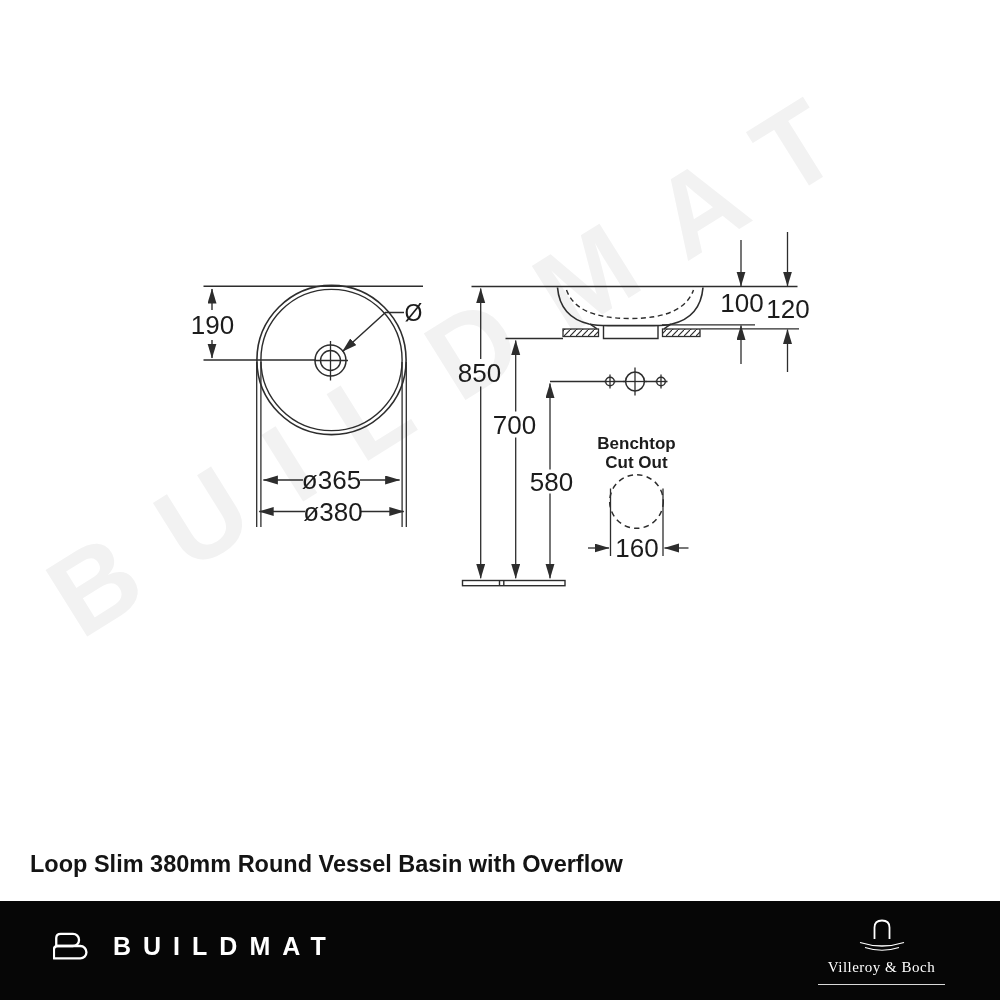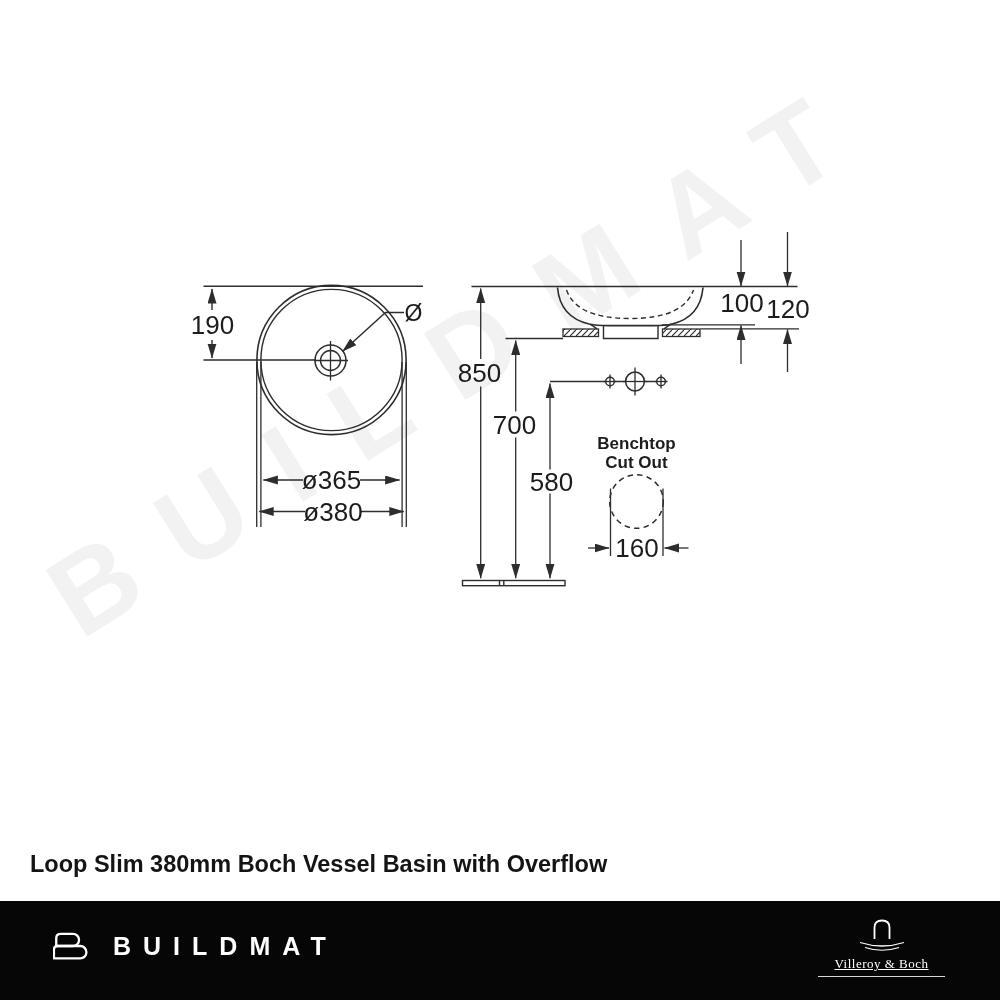--- a/index.html
+++ b/index.html
@@ -22,21 +22,21 @@
     position:absolute;left:30px;top:851px;z-index:2;
     font-size:23.5px;font-weight:700;color:#141414;letter-spacing:0px;
   }
   .footer{
     position:absolute;left:0;top:901px;width:1000px;height:99px;
     background:#060606;z-index:3;
   }
   .bm-wrap{position:absolute;left:53px;top:30px;display:flex;align-items:center;gap:21px;}
   .bm-text{color:#ffffff;font-size:25px;font-weight:700;letter-spacing:12px;}
   .vb-wrap{position:absolute;left:818px;top:16px;width:127px;text-align:center;color:#ffffff;}
-  .vb-name{font-family:"Liberation Serif",serif;font-size:13px;line-height:19px;letter-spacing:0.5px;text-decoration:underline;}
+  .vb-name{font-family:"Liberation Serif",serif;font-size:15px;line-height:27px;letter-spacing:0.5px;}
   .vb-rule{border:0;border-top:1.3px solid #d8d8d8;margin:3px 0 0 0;}
 </style>
 </head>
 <body>
 
 <div class="watermark">BUILDMAT</div>
 
 <svg class="drawing" width="1000" height="860" viewBox="0 0 1000 860" fill="none" stroke-linecap="butt">
   <defs>
     <marker id="arw" markerWidth="16" markerHeight="10" refX="14.5" refY="4.5" orient="auto" markerUnits="userSpaceOnUse">
@@ -153,21 +153,21 @@
     <text class="lbltxt" x="636.5" y="467.5" text-anchor="middle" stroke="none">Cut Out</text>
     <circle cx="636.5" cy="501.5" r="26.8" stroke-width="1.5" stroke-dasharray="5.5 4.2"></circle>
     <line x1="610.5" y1="488.5" x2="610.5" y2="556" stroke-width="1.3"></line>
     <line x1="663" y1="488.5" x2="663" y2="556" stroke-width="1.3"></line>
     <line x1="588" y1="548" x2="609" y2="548" stroke-width="1.3" marker-end="url(#arw)"></line>
     <line x1="688.5" y1="548" x2="664.5" y2="548" stroke-width="1.3" marker-end="url(#arw)"></line>
     <text class="dimtxt" x="637" y="556.5" text-anchor="middle" stroke="none">160</text>
   </g>
 </svg>
 
-<div class="title">Loop Slim 380mm Boch Vessel Basin with Overflow</div>
+<div class="title">Loop Slim 380mm Round Vessel Basin with Overflow</div>
 
 <div class="footer">
   <div class="bm-wrap">
     <svg width="39" height="30" viewBox="0 0 40 31" fill="none" stroke="#ffffff" stroke-width="2.4" stroke-linejoin="round">
       <path d="M3.2,15.5 L3.2,7.2 Q3.2,3 7.8,3 L20.5,3 A6.25,6.25 0 0 1 20.5,15.5 Z"></path>
       <path d="M0.8,28.3 L0.8,19.3 Q0.8,15.5 4.6,15.5 L28,15.5 A6.4,6.4 0 0 1 28,28.3 Z"></path>
     </svg>
     <span class="bm-text">BUILDMAT</span>
   </div>
 

